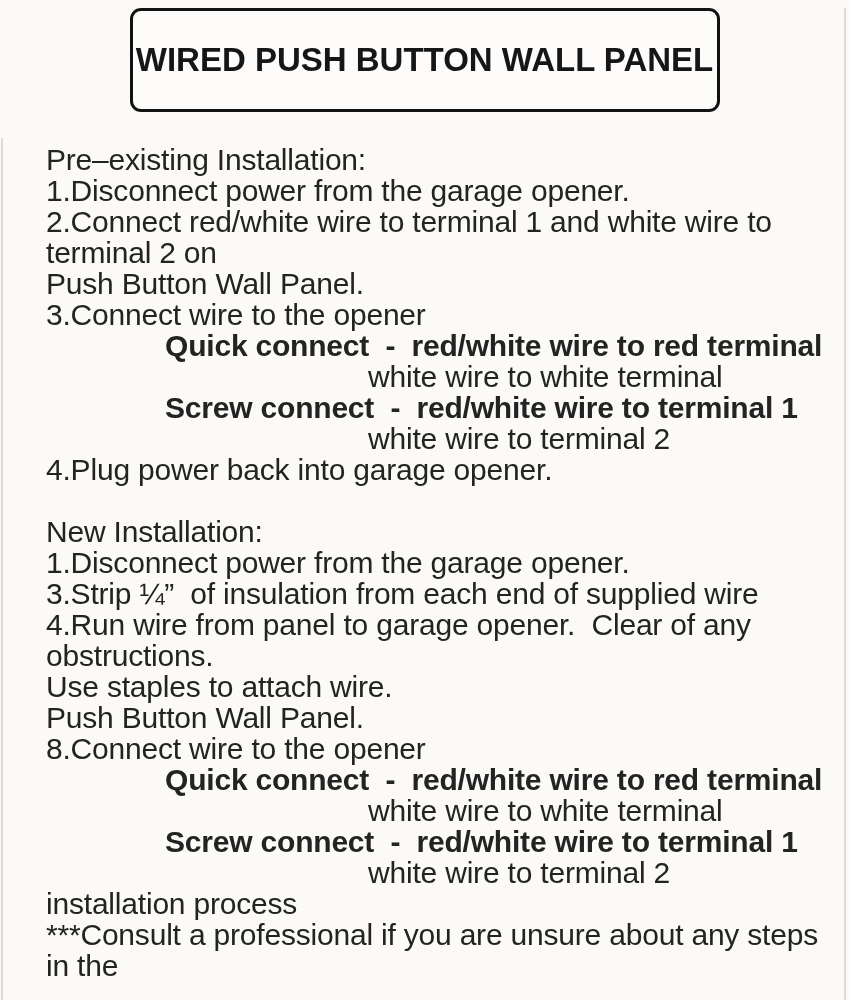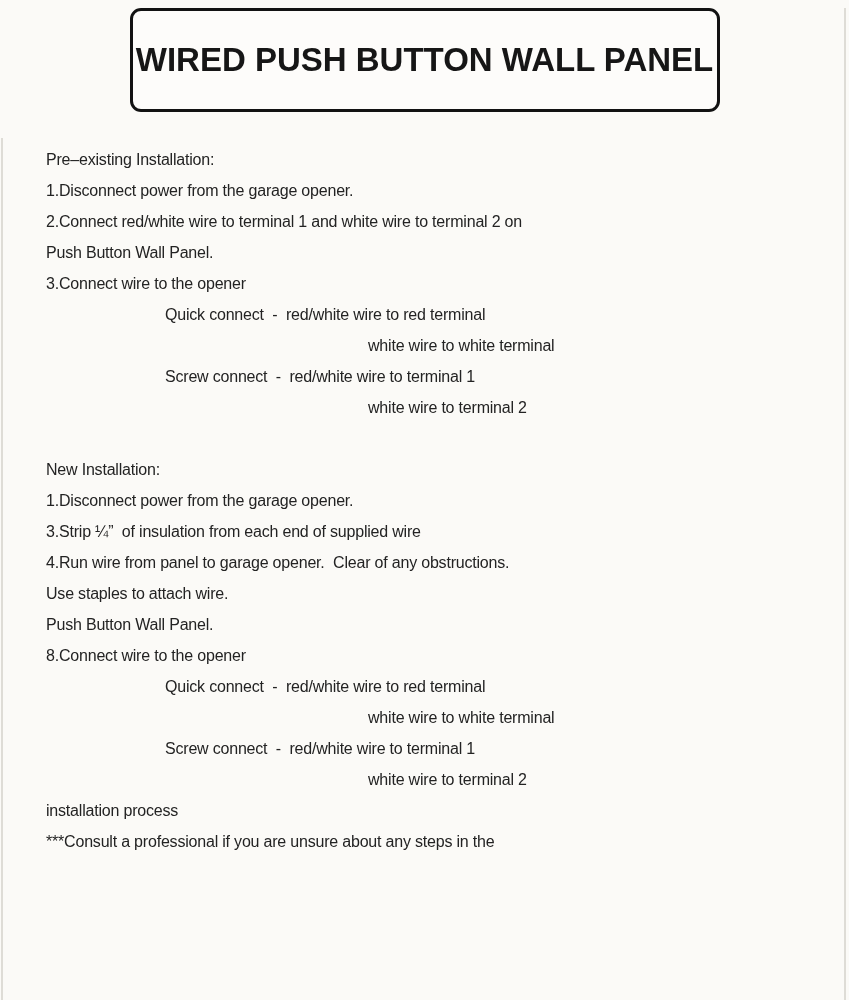--- a/index.html
+++ b/index.html
@@ -53,29 +53,29 @@
     letter-spacing: 0px;
     line-height: 40px;
     white-space: nowrap;
   }
 
   
   .doc-body {
     margin-top: 32px;
     padding-left: 46px;
     padding-right: 10px;
-    font-size: 16px;
+    font-size: 30px;
     line-height: 31px;
     letter-spacing: -0.2px;
   }
   .line {
     white-space: pre-wrap;
     min-height: 31px;
   }
-  .line.ind1 { padding-left: 119px; }
+  .line.ind1 { padding-left: 119px; font-weight: bold; }
   .line.ind2 { padding-left: 322px; }
   .line.spacer { min-height: 31px; }
 </style>
 </head>
 <body>
 
 <div class="page">
 
   <div class="edge-line left"></div>
   <div class="edge-line right"></div>
@@ -87,20 +87,21 @@
   <div class="doc-body">
     <div class="line">Pre–existing Installation:</div>
     <div class="line">1.Disconnect power from the garage opener.</div>
     <div class="line">2.Connect red/white wire to terminal 1 and white wire to terminal 2 on</div>
     <div class="line">Push Button Wall Panel.</div>
     <div class="line">3.Connect wire to the opener</div>
     <div class="line ind1">Quick connect  -  red/white wire to red terminal</div>
     <div class="line ind2">white wire to white terminal</div>
     <div class="line ind1">Screw connect  -  red/white wire to terminal 1</div>
     <div class="line ind2">white wire to terminal 2</div>
+    <div class="line">4.Plug power back into garage opener.</div>
     <div class="line spacer"></div>
     <div class="line">New Installation:</div>
     <div class="line">1.Disconnect power from the garage opener.</div>
     <div class="line">3.Strip ¼”  of insulation from each end of supplied wire</div>
     <div class="line">4.Run wire from panel to garage opener.  Clear of any obstructions.</div>
     <div class="line">Use staples to attach wire.</div>
     <div class="line">Push Button Wall Panel.</div>
     <div class="line">8.Connect wire to the opener</div>
     <div class="line ind1">Quick connect  -  red/white wire to red terminal</div>
     <div class="line ind2">white wire to white terminal</div>

